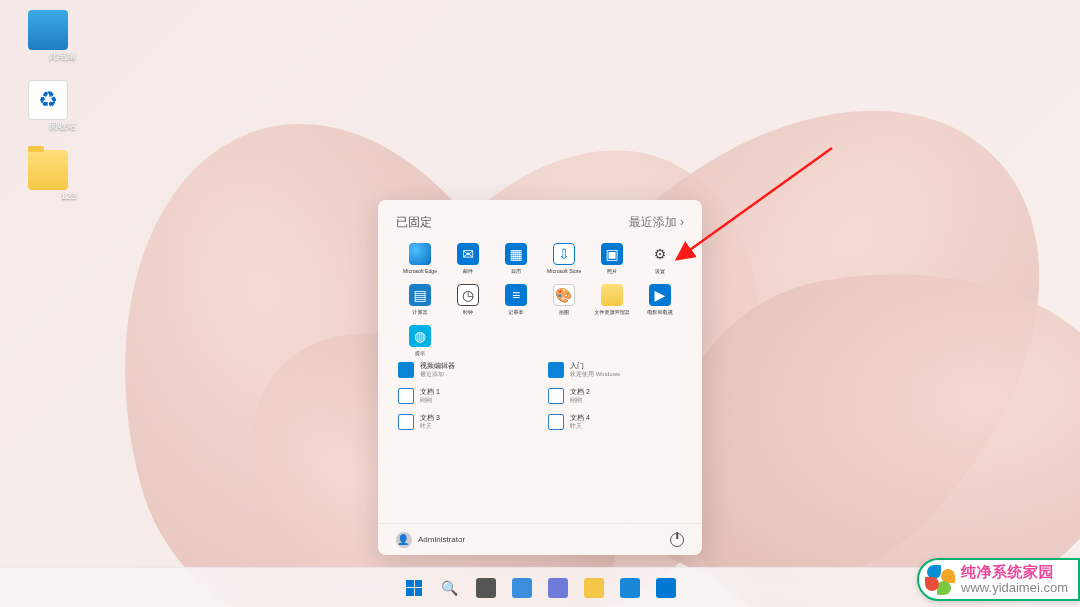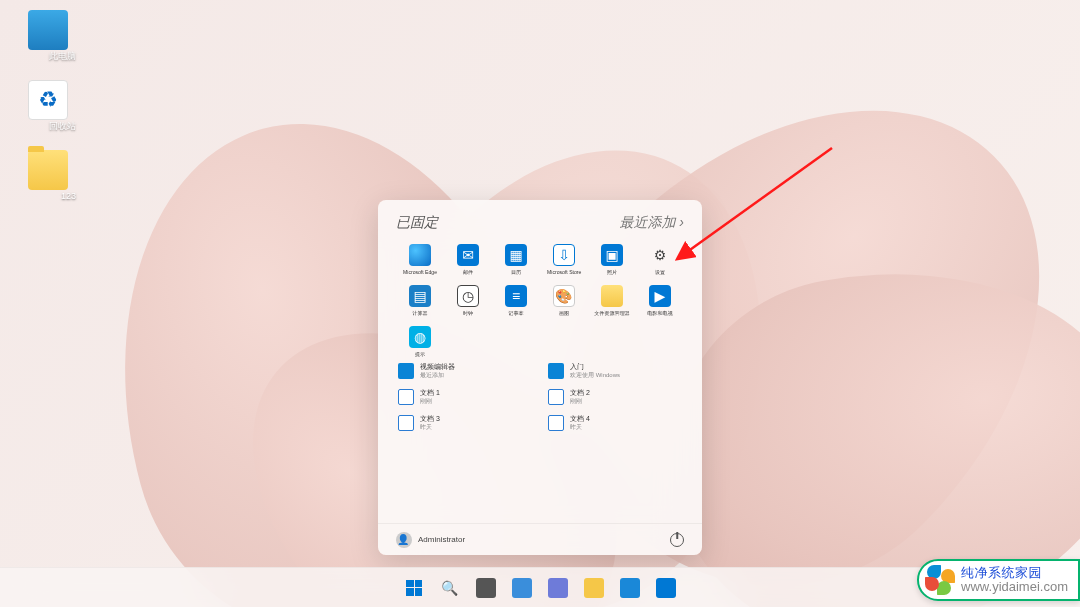--- a/index.html
+++ b/index.html
@@ -20,21 +20,21 @@
   .dicon { width: 56px; text-align: right; margin-bottom: 18px; cursor: pointer; }
   .dicon .ic { width: 40px; height: 40px; margin: 0 auto 2px; border-radius: 4px; display: flex; align-items: center; justify-content: center; }
   .dicon .lbl { font-size: 9px; color: #fff; text-shadow: 0 1px 2px rgba(0,0,0,.5); word-break: break-all; line-height: 1.1; }
   .ic-pc { background: linear-gradient(#3ba9e6,#1e7ec0); }
   .ic-bin { background: #fff; color: #0a6cc5; font-size: 22px; border: 1px solid #ddd; }
   .ic-folder { background: linear-gradient(#ffe07a,#f5c748); border-radius: 2px 4px 4px 4px; position: relative; }
   .ic-folder::before { content: ""; position: absolute; left: 0; top: -4px; width: 16px; height: 6px; background: #f5c748; border-radius: 2px 2px 0 0; }
 
   
   .start-menu { position: absolute; left: 378px; top: 200px; width: 324px; height: 355px; background: rgba(252,248,247,0.92); backdrop-filter: blur(20px); border-radius: 8px; box-shadow: 0 8px 30px rgba(0,0,0,.15); padding: 14px 18px 10px; }
-  .sm-header { display: flex; justify-content: space-between; font-size: 14px; color: #555; margin-bottom: 8px; font-style: italic; }
+  .sm-header { display: flex; justify-content: space-between; font-size: 12px; color: #555; margin-bottom: 8px; }
   .sm-header .right { color: #777; cursor: pointer; }
   .sm-header .right::after { content: " ›"; }
   
   .pinned-grid { display: grid; grid-template-columns: repeat(6, 1fr); gap: 2px 0; }
   .pin { display: flex; flex-direction: column; align-items: center; padding: 4px 0; border-radius: 4px; cursor: pointer; }
   .pin .picon { width: 22px; height: 22px; border-radius: 4px; display: flex; align-items: center; justify-content: center; font-size: 14px; }
   .pin .plbl { font-size: 6px; color: #333; margin-top: 3px; text-align: center; line-height: 1; white-space: nowrap; transform: scale(.85); }
   
   .i-edge { background: radial-gradient(circle at 30% 30%, #4cc2ff, #0a6cc5); border-radius: 50%; }
   .i-mail { background: #0078d4; color:#fff; }
@@ -82,21 +82,21 @@
 
   
   .watermark { position: absolute; right: 0; bottom: 6px; display: flex; align-items: center; background: #fff; border: 2px solid #05b36e; border-radius: 22px 0 0 22px; padding: 4px 10px 4px 6px; box-shadow: 0 2px 6px rgba(0,0,0,.15); z-index: 50; }
   .wm-logo { width: 30px; height: 30px; position: relative; margin-right: 6px; }
   .wm-logo .seg { position: absolute; width: 14px; height: 14px; border-radius: 50% 5% 50% 50%; }
   .wm-logo .s1 { background: #0a8fd6; left: 2px; top: 0; transform: rotate(0deg); }
   .wm-logo .s2 { background: #f5a623; right: 0; top: 4px; transform: rotate(90deg); }
   .wm-logo .s3 { background: #7ac943; right: 4px; bottom: 0; transform: rotate(180deg); }
   .wm-logo .s4 { background: #e94e3a; left: 0; bottom: 4px; transform: rotate(270deg); }
   .wm-txt { line-height: 1.1; }
-  .wm-txt .t1 { font-size: 13px; font-weight: 400; color: #1d4ed8; letter-spacing: .5px; }
+  .wm-txt .t1 { font-size: 15px; font-weight: 700; color: #ec4899; letter-spacing: .5px; }
   .wm-txt .t2 { font-size: 13px; color: #888; }
 </style>
 </head>
 <body>
 
 <div class="wallpaper">
   <div class="petal p1"></div>
     <div class="petal p2"></div>
     <div class="petal p3"></div>
   <div class="petal p4"></div>

